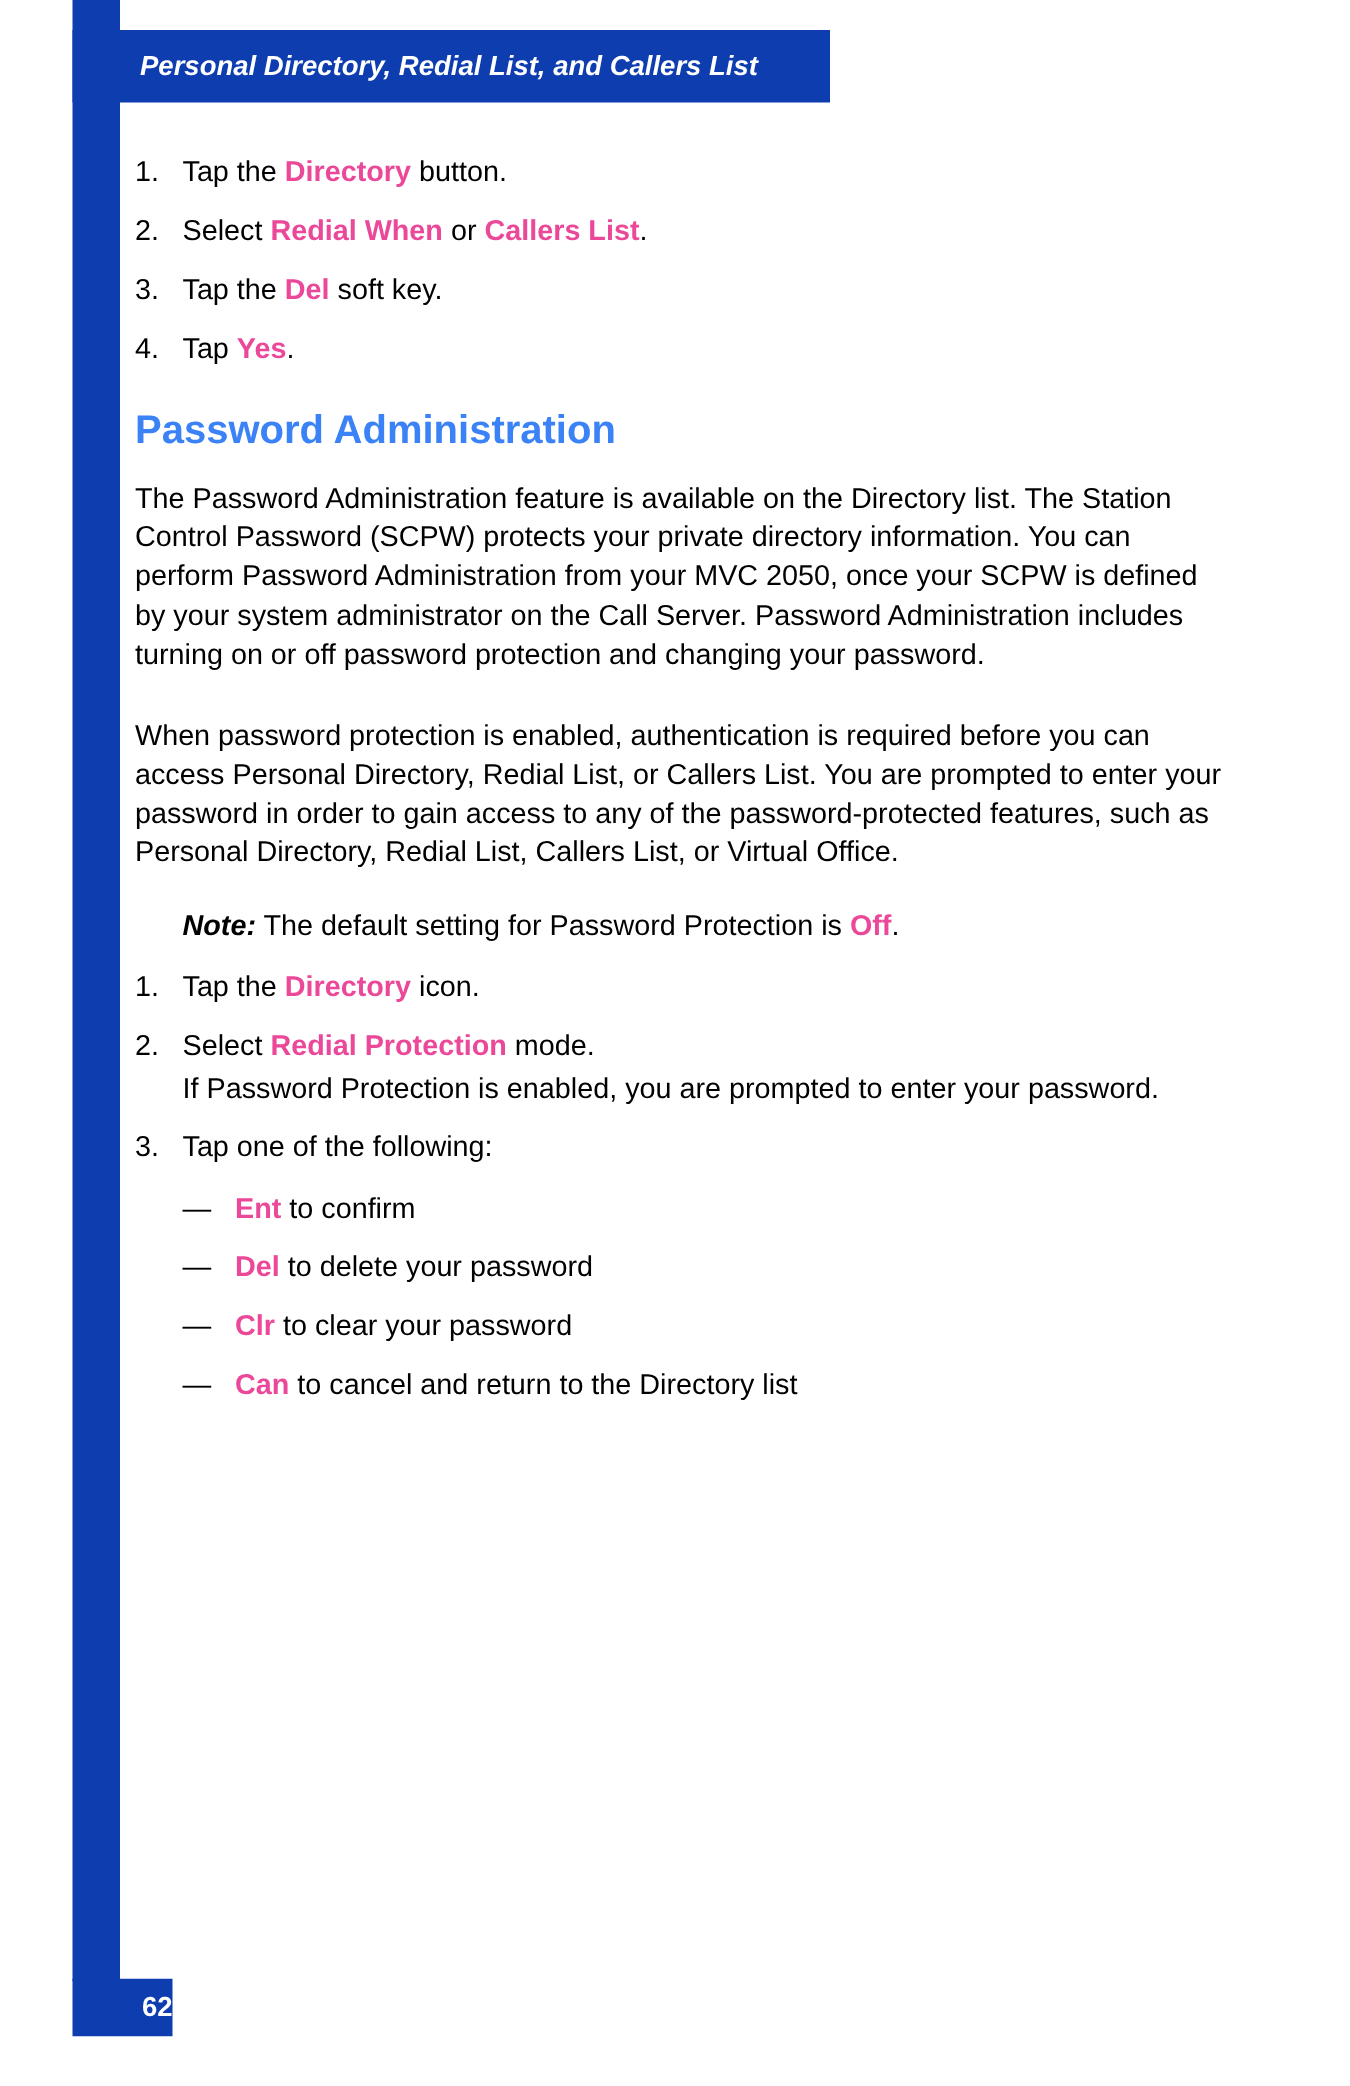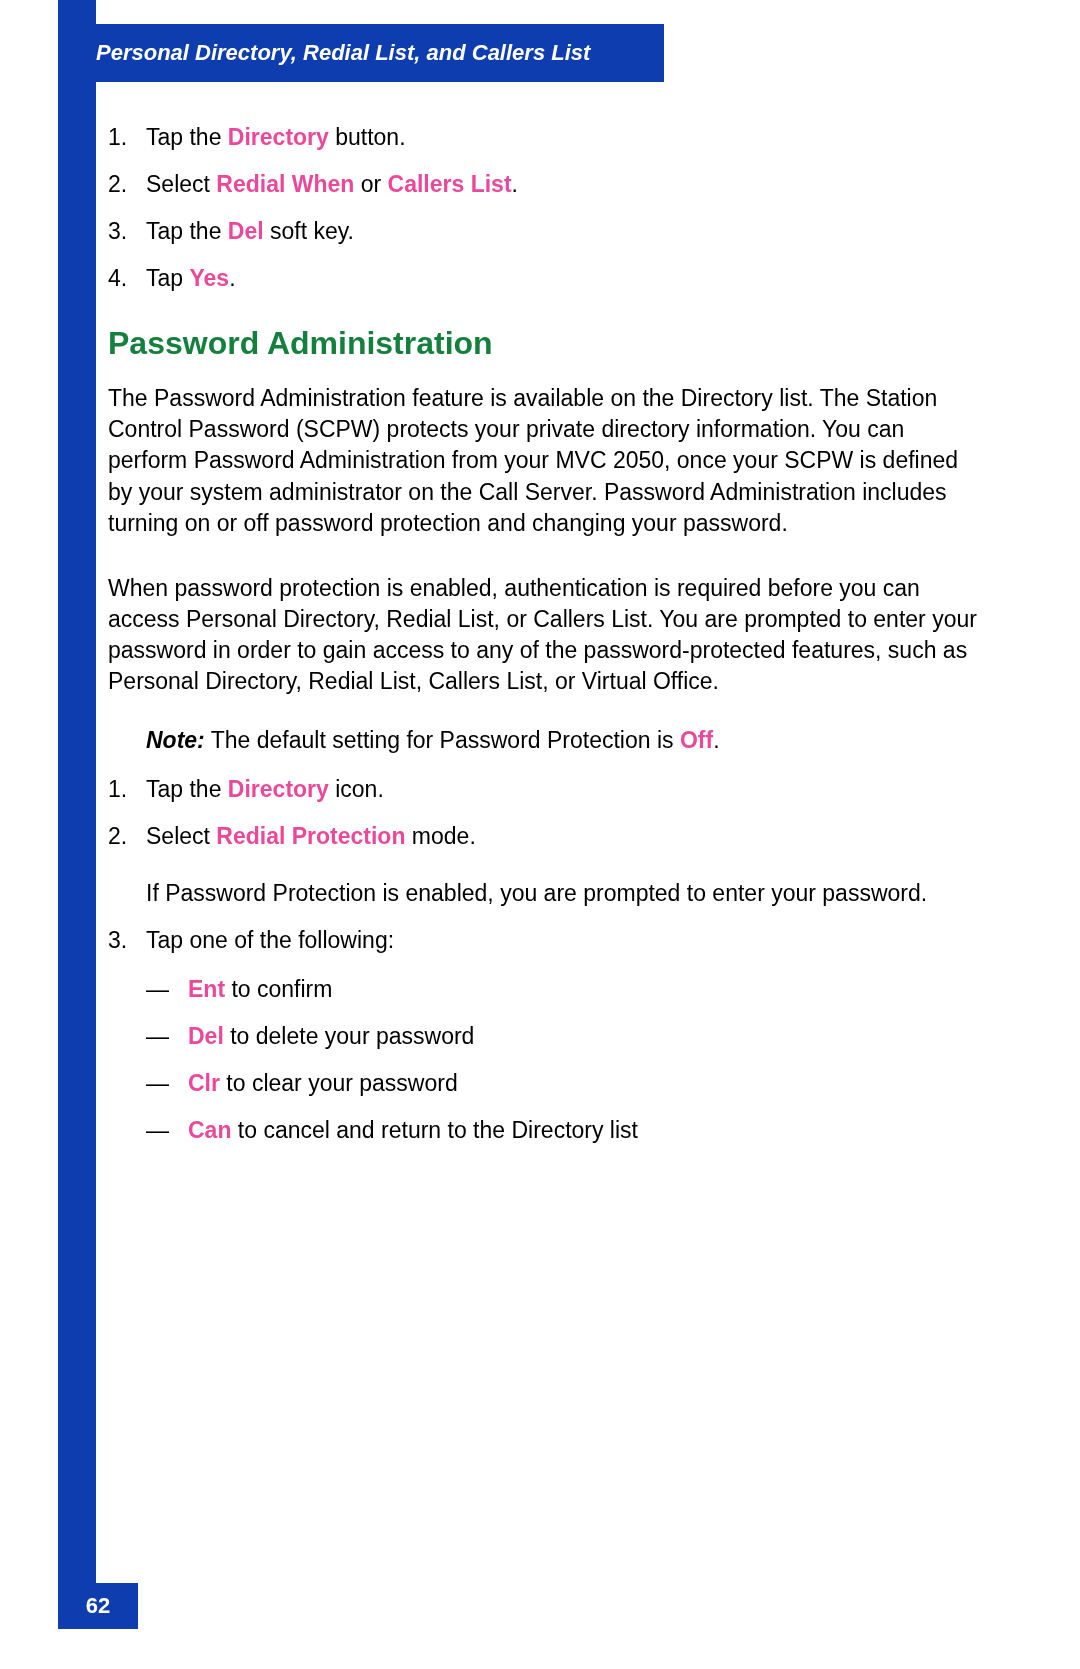--- a/index.html
+++ b/index.html
@@ -29,21 +29,21 @@
     }
     .header-bar {
       position: absolute;
       left: 58px;
       top: 24px;
       width: 606px;
       height: 58px;
       background: #0e3db0;
       display: flex;
       align-items: center;
-      padding-left: 38px;
+      padding-left: 54px;
     }
     .header-text {
       color: #fff;
       font-weight: bold;
       font-size: 22px;
       font-style: italic;
     }
     .content {
       position: absolute;
       left: 108px;
@@ -83,21 +83,21 @@
       min-width: 42px;
     }
     .sub-body {
       flex: 1;
     }
     .bold-blue {
       color: #ec4899;
       font-weight: bold;
     }
     .heading {
-      color: #15803d;
+      color: #3b82f6;
       font-weight: bold;
       font-size: 32px;
       margin-top: 28px;
       margin-bottom: 18px;
     }
     .note-block {
       margin-left: 38px;
       margin-bottom: 18px;
     }
     .note-label {
@@ -106,29 +106,29 @@
     }
     .page-number-box {
       position: absolute;
       left: 58px;
       bottom: 40px;
       width: 80px;
       height: 46px;
       background: #0e3db0;
       display: flex;
       align-items: center;
-      justify-content: center;
+      justify-content: flex-end;
     }
     .page-number {
       color: #fff;
       font-weight: bold;
       font-size: 22px;
     }
     .list-continuation {
-      margin-top: 26px;
+      margin-top: 3px;
     }
   </style>
 </head>
 <body>
 
 <div class="page">
   <div class="blue-sidebar"></div>
 
   <div class="header-bar">
     <span class="header-text">Personal Directory, Redial List, and Callers List</span>

